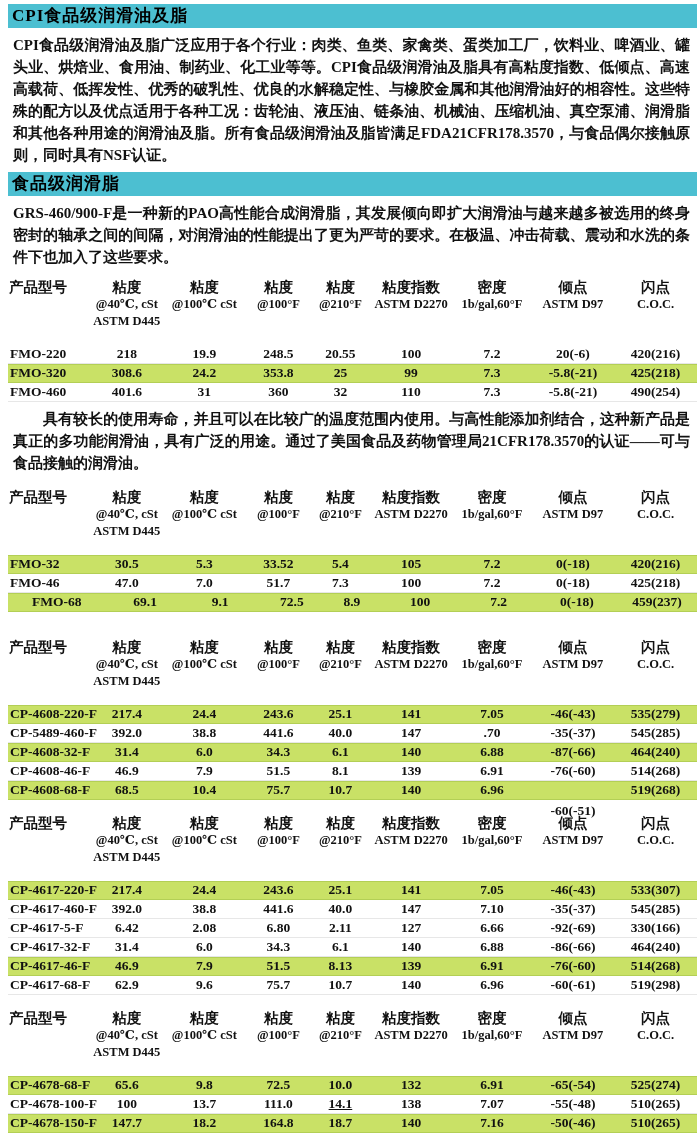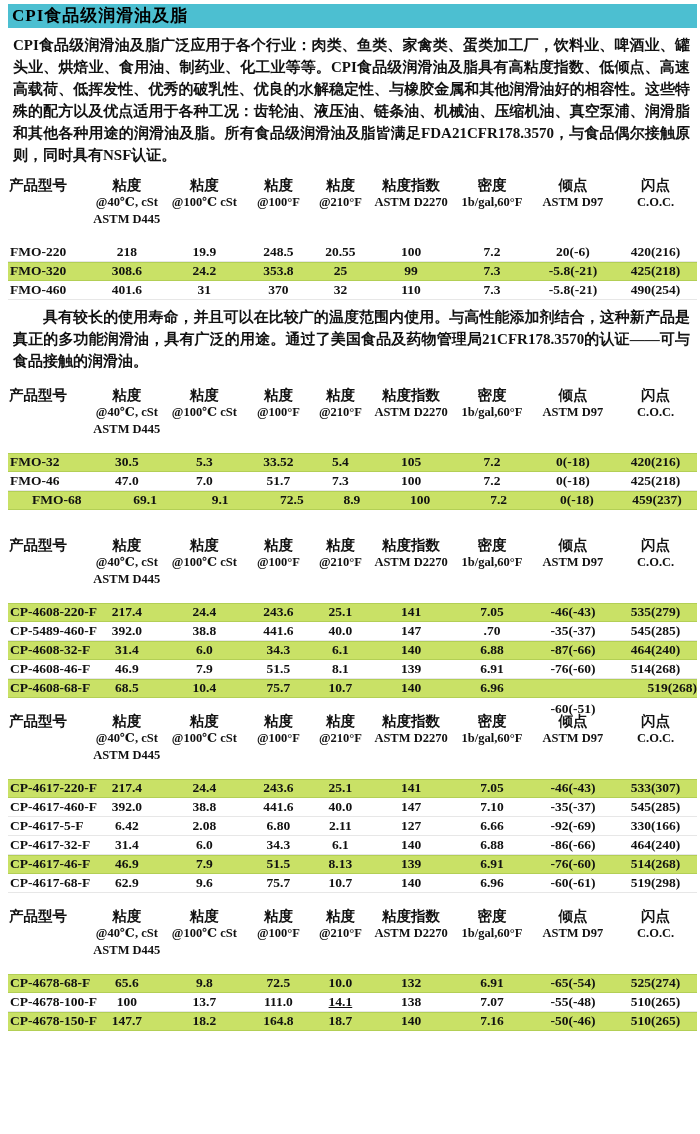--- a/index.html
+++ b/index.html
@@ -63,20 +63,22 @@
   .cell.model{text-align:left;padding-left:2px;}
 </style>
 </head>
 <body>
 
 <div class="page">
 
   <div class="banner">CPI食品级润滑油及脂</div>
   <p class="para">CPI食品级润滑油及脂广泛应用于各个行业：肉类、鱼类、家禽类、蛋类加工厂，饮料业、啤酒业、罐头业、烘焙业、食用油、制药业、化工业等等。CPI食品级润滑油及脂具有高粘度指数、低倾点、高速高载荷、低挥发性、优秀的破乳性、优良的水解稳定性、与橡胶金属和其他润滑油好的相容性。这些特殊的配方以及优点适用于各种工况：齿轮油、液压油、链条油、机械油、压缩机油、真空泵浦、润滑脂和其他各种用途的润滑油及脂。所有食品级润滑油及脂皆满足FDA21CFR178.3570，与食品偶尔接触原则，同时具有NSF认证。</p>
 
+  <div class="banner">食品级润滑脂</div>
+  <p class="para">GRS-460/900-F是一种新的PAO高性能合成润滑脂，其发展倾向即扩大润滑油与越来越多被选用的终身密封的轴承之间的间隔，对润滑油的性能提出了更为严苛的要求。在极温、冲击荷载、震动和水洗的条件下也加入了这些要求。</p>
 
   <div class="spec-table">
       <div class="thead">
         <div class="hcell model" style="width: 12%;">产品型号</div>
         <div class="hcell" style="width: 10.5%;">
           <div class="h1">粘度</div>
           <div class="h2">@40℃, cSt</div>
           <div class="h2">ASTM D445</div>
         </div>
         <div class="hcell" style="width: 12%;">
@@ -128,21 +130,21 @@
           <div class="cell" style="width: 8.5%;">25</div>
           <div class="cell" style="width: 12%;">99</div>
           <div class="cell" style="width: 11.5%;">7.3</div>
           <div class="cell" style="width: 12%;">-5.8(-21)</div>
           <div class="cell" style="width: 12%;">425(218)</div>
         </div>
         <div class="trow">
           <div class="cell model" style="width: 12%;">FMO-460</div>
           <div class="cell" style="width: 10.5%;">401.6</div>
           <div class="cell" style="width: 12%;">31</div>
-          <div class="cell" style="width: 9.5%;">370</div>
+          <div class="cell" style="width: 9.5%;">360</div>
           <div class="cell" style="width: 8.5%;">32</div>
           <div class="cell" style="width: 12%;">110</div>
           <div class="cell" style="width: 11.5%;">7.3</div>
           <div class="cell" style="width: 12%;">-5.8(-21)</div>
           <div class="cell" style="width: 12%;">490(254)</div>
         </div>
       </div>
     </div>
 
   <p class="para indent">具有较长的使用寿命，并且可以在比较广的温度范围内使用。与高性能添加剂结合，这种新产品是真正的多功能润滑油，具有广泛的用途。通过了美国食品及药物管理局21CFR178.3570的认证——可与食品接触的润滑油。</p>
@@ -304,21 +306,21 @@
         </div>
         <div class="trow hl">
           <div class="cell model" style="width: 12%;">CP-4608-68-F</div>
           <div class="cell" style="width: 10.5%;">68.5</div>
           <div class="cell" style="width: 12%;">10.4</div>
           <div class="cell" style="width: 9.5%;">75.7</div>
           <div class="cell" style="width: 8.5%;">10.7</div>
           <div class="cell" style="width: 12%;">140</div>
           <div class="cell" style="width: 11.5%;">6.96</div>
           <div class="cell" style="width: 12%; margin-top: 42px;">-60(-51)</div>
-          <div class="cell" style="width: 12%; text-align: right;">519(268)</div>
+          <div class="cell" style="width: 12%;">519(268)</div>
         </div>
       </div>
     </div>
   <div class="spec-table gap-md">
       <div class="thead">
         <div class="hcell model" style="width: 12%;">产品型号</div>
         <div class="hcell" style="width: 10.5%;">
           <div class="h1">粘度</div>
           <div class="h2">@40℃, cSt</div>
           <div class="h2">ASTM D445</div>

